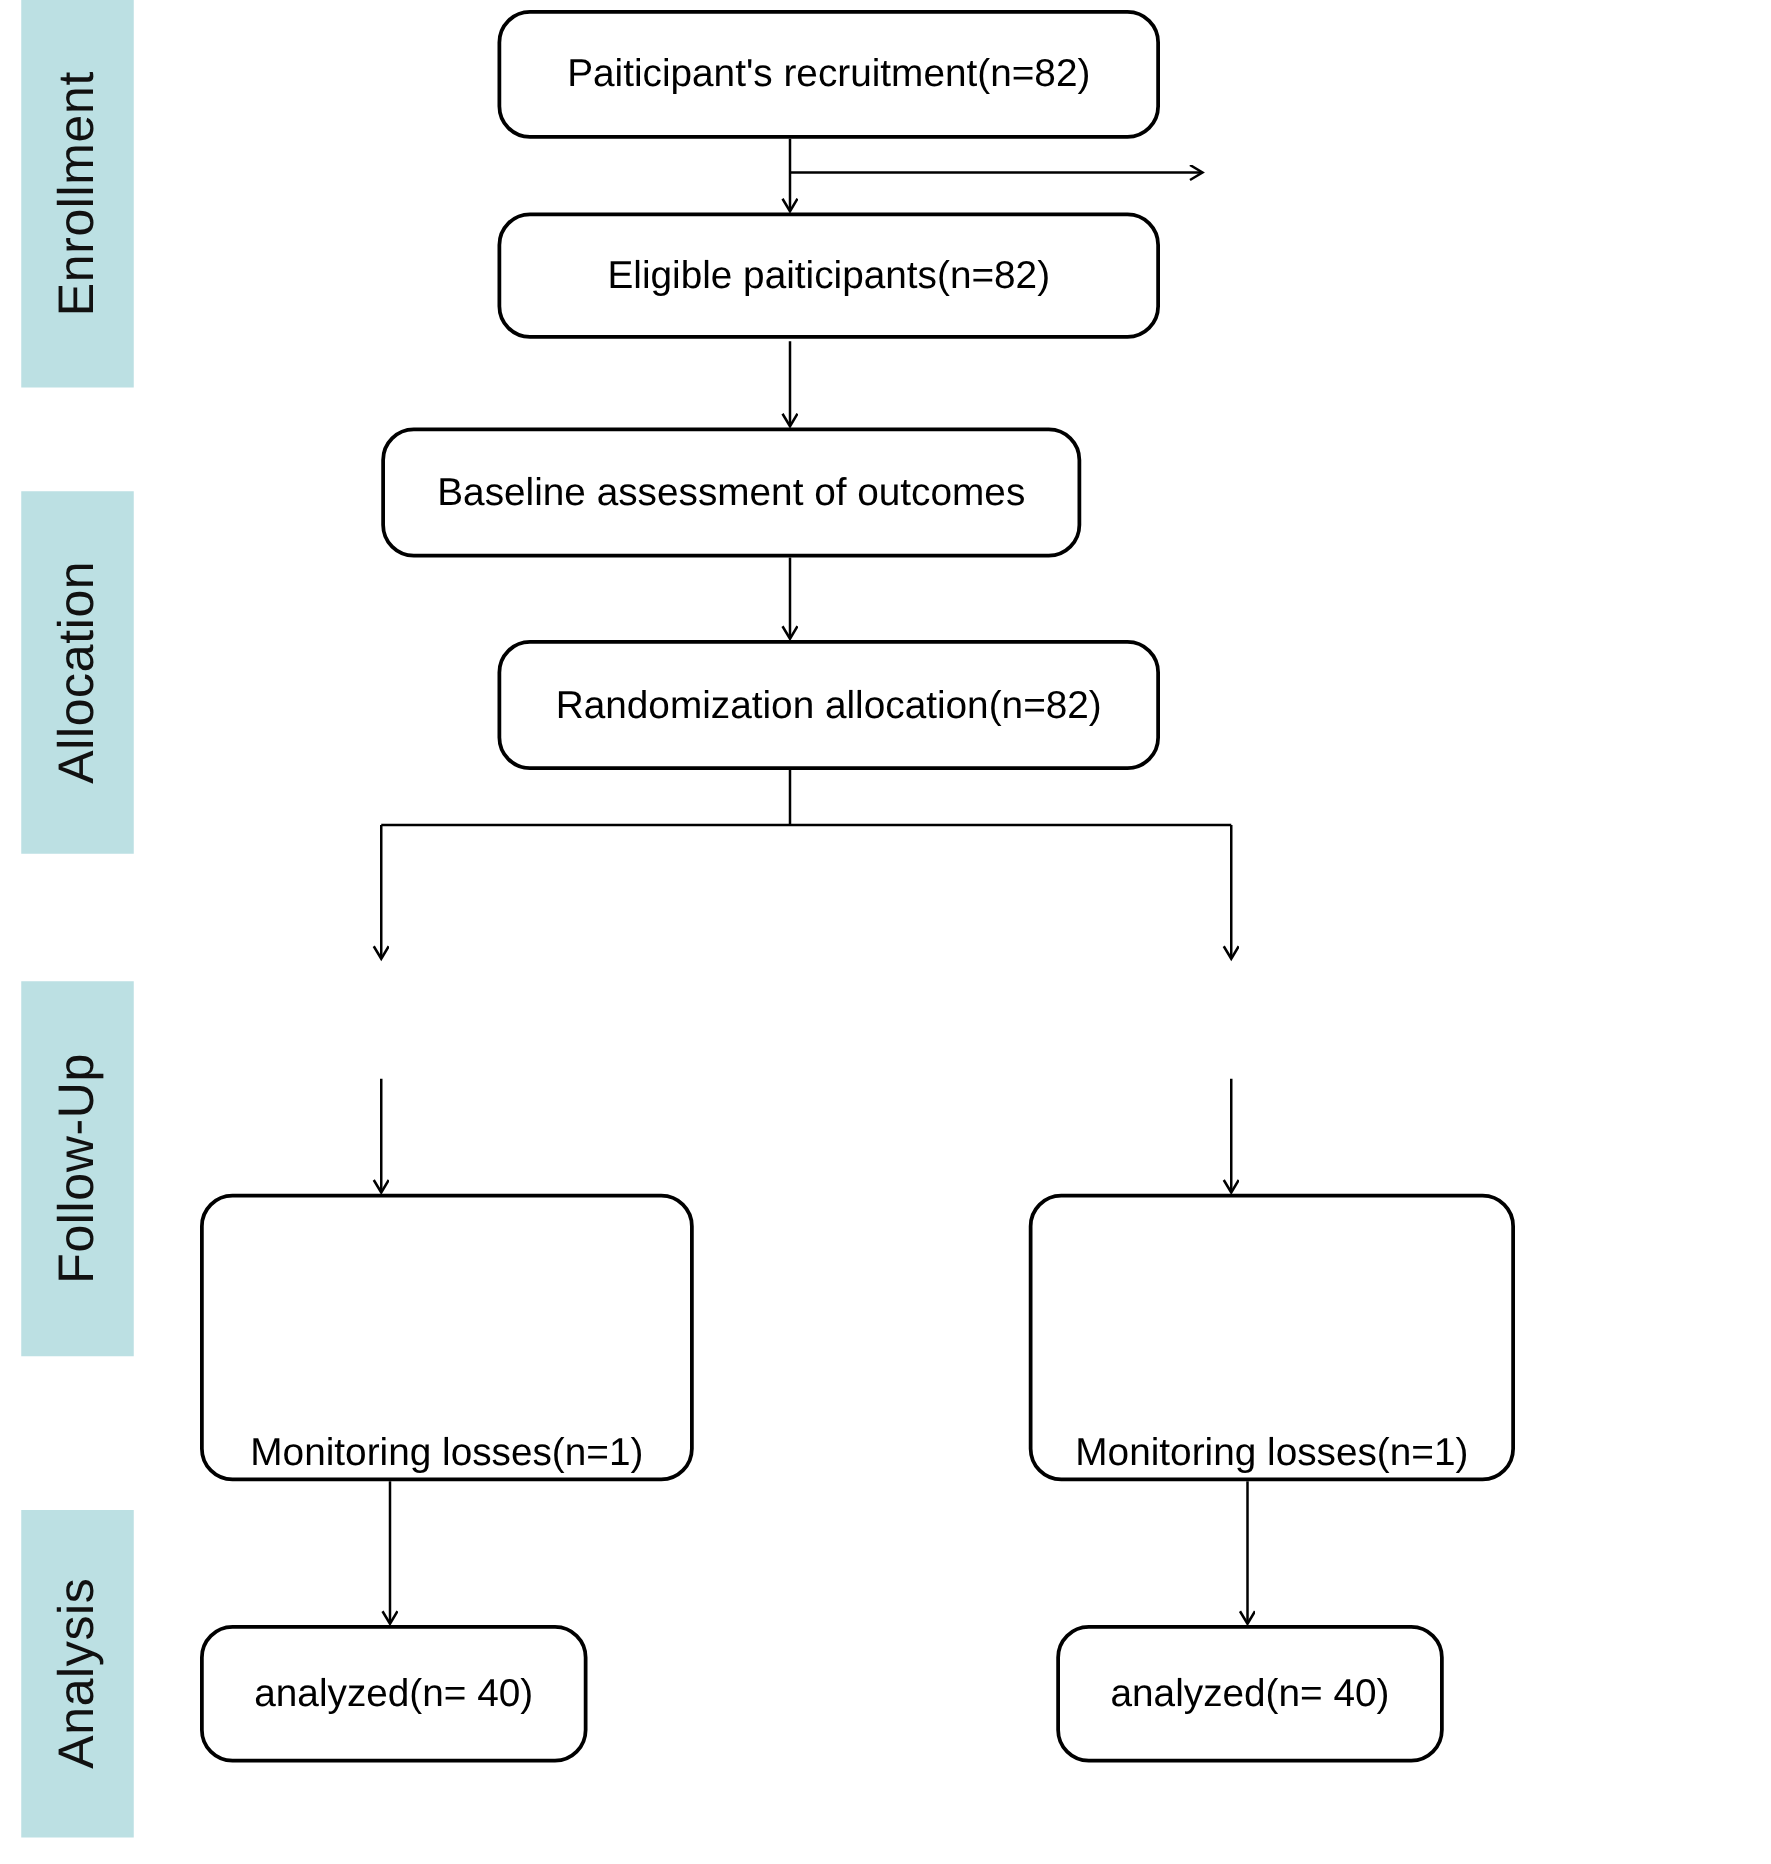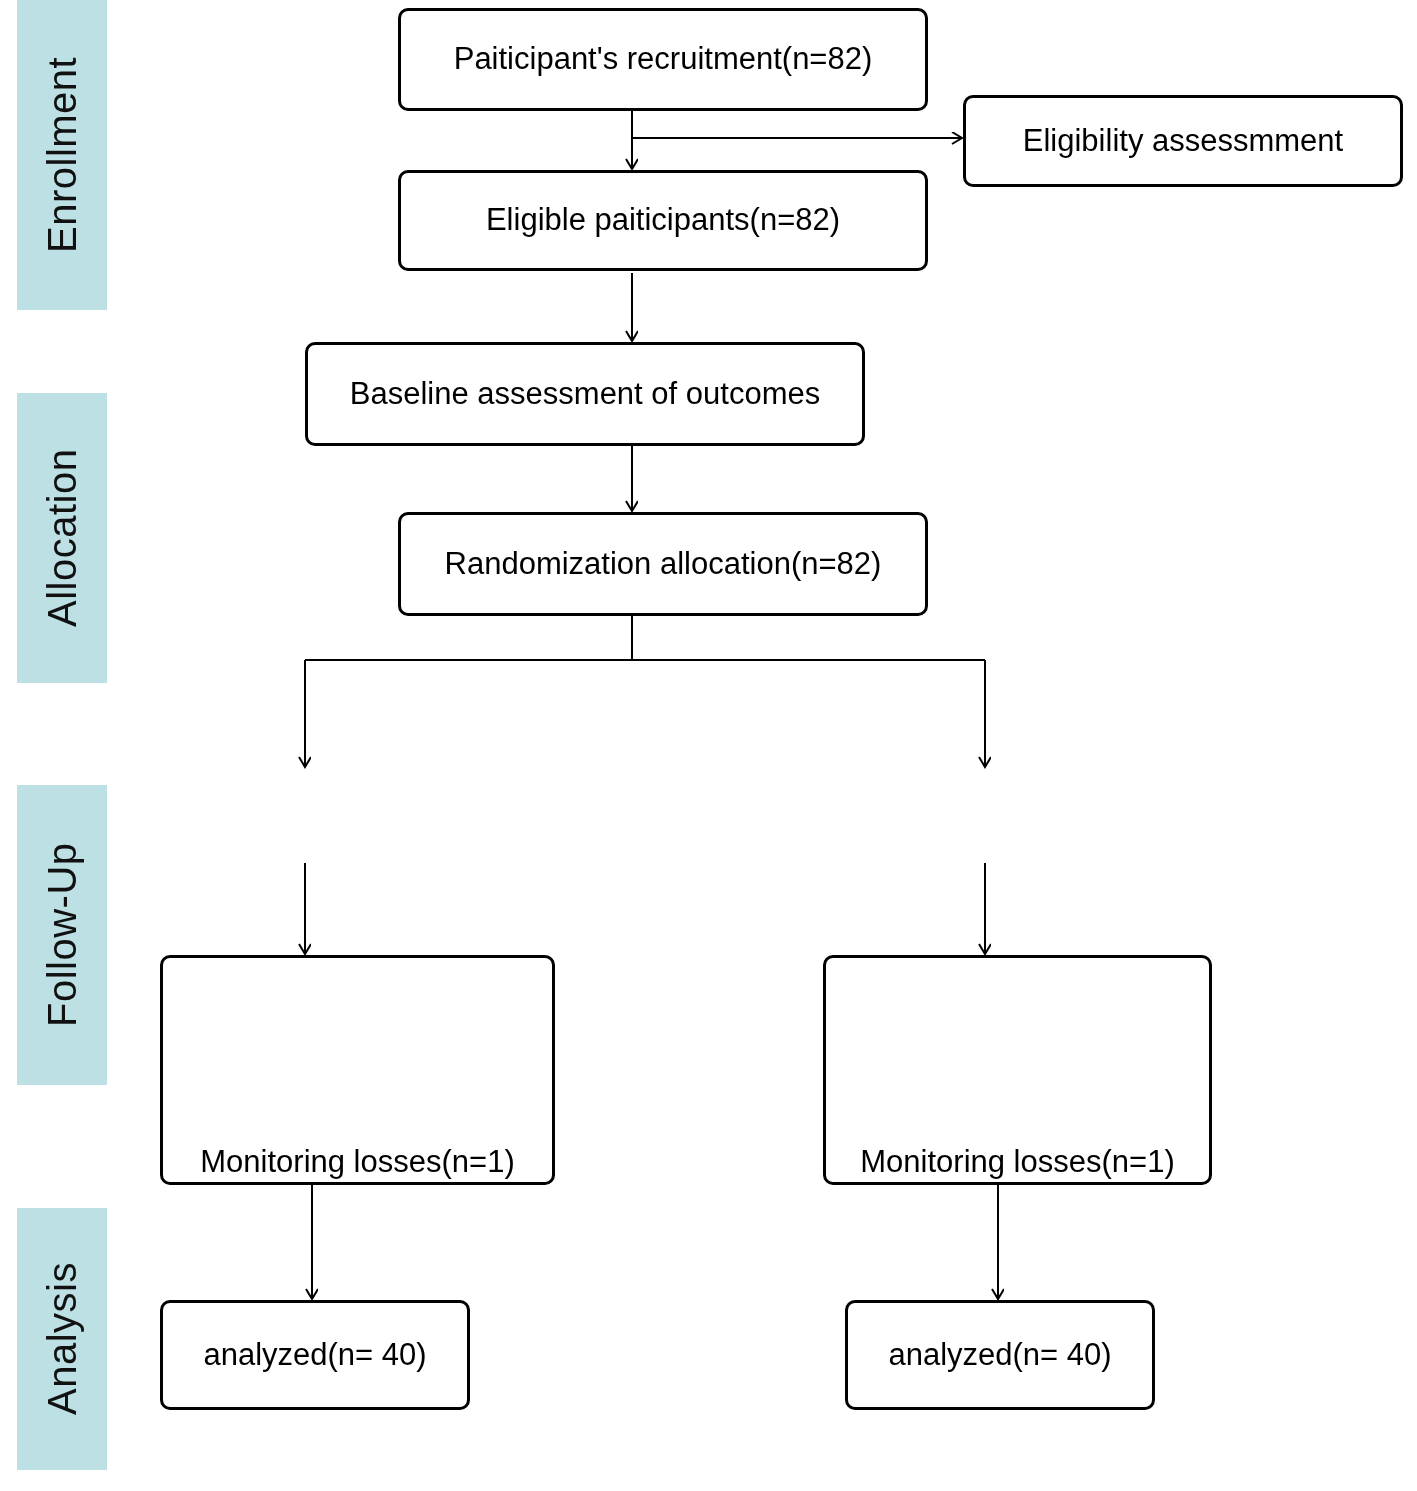--- a/index.html
+++ b/index.html
@@ -37,21 +37,21 @@
     writing-mode: vertical-rl;
     text-orientation: mixed;
     transform: rotate(180deg);
   }
 
   
   .node {
     position: absolute;
     box-sizing: border-box;
     border: 3px solid #000000;
-    border-radius: 10px;
+    border-radius: 26px;
     background: #ffffff;
     color: #000000;
     font-size: 31px;
     line-height: 1.25;
     display: flex;
     justify-content: center;
   }
   .node.center  { align-items: center; }
   .node.top     { align-items: flex-end; }
   .node .node-text {
@@ -119,23 +119,20 @@
 
     <line x1="312" y1="1185" x2="312" y2="1298" stroke="#000" stroke-width="2" marker-end="url(#ah)"></line>
 
     <line x1="998" y1="1185" x2="998" y2="1298" stroke="#000" stroke-width="2" marker-end="url(#ah)"></line>
   </svg>
 
   <div class="node center" style="left:398px; top:8px; width:530px; height:103px;">
     <span class="node-text">Paiticipant's recruitment(n=82)</span>
   </div>
 
-  <div class="node center" style="left:963px; top:95px; width:440px; height:92px;">
-    <span class="node-text">Eligibility assessmment</span>
-  </div>
 
   <div class="node center" style="left:398px; top:170px; width:530px; height:101px;">
     <span class="node-text">Eligible paiticipants(n=82)</span>
   </div>
 
   <div class="node center" style="left:305px; top:342px; width:560px; height:104px;">
     <span class="node-text">Baseline assessment of outcomes</span>
   </div>
 
   <div class="node center" style="left:398px; top:512px; width:530px; height:104px;">

